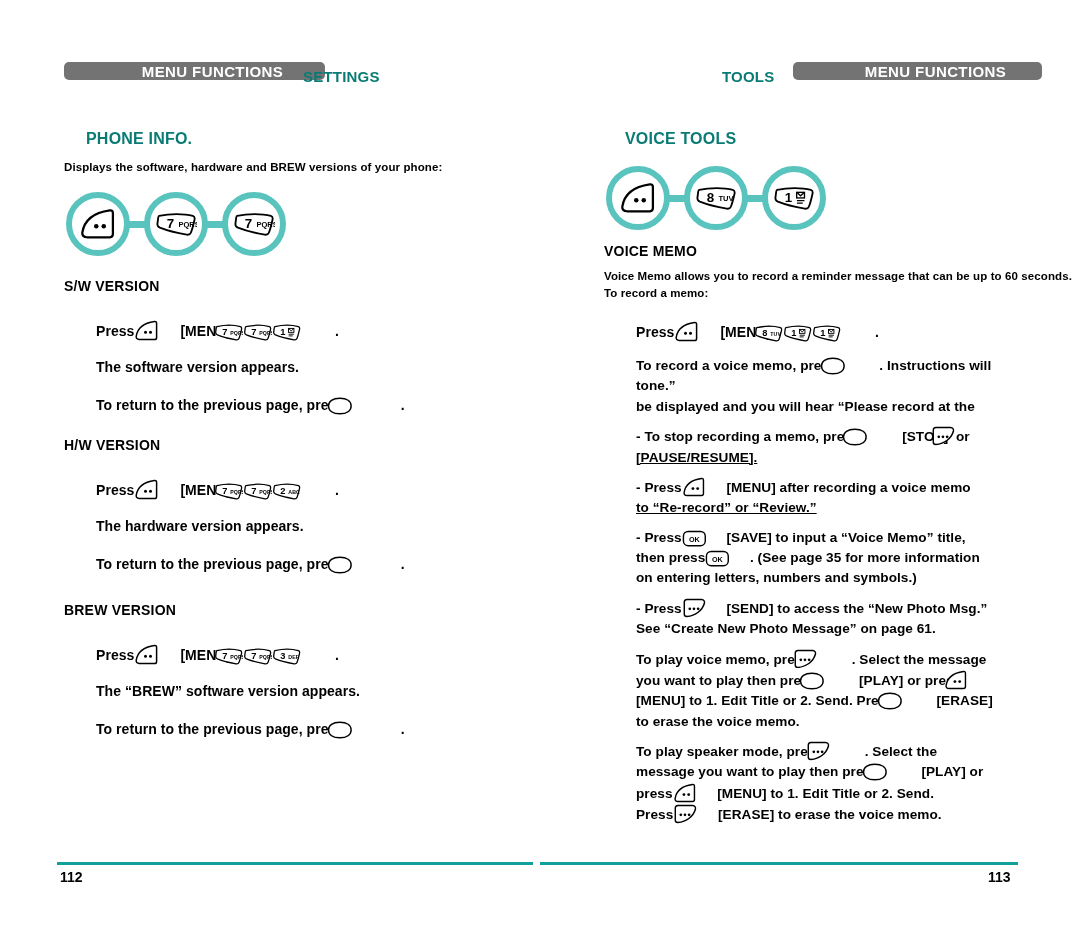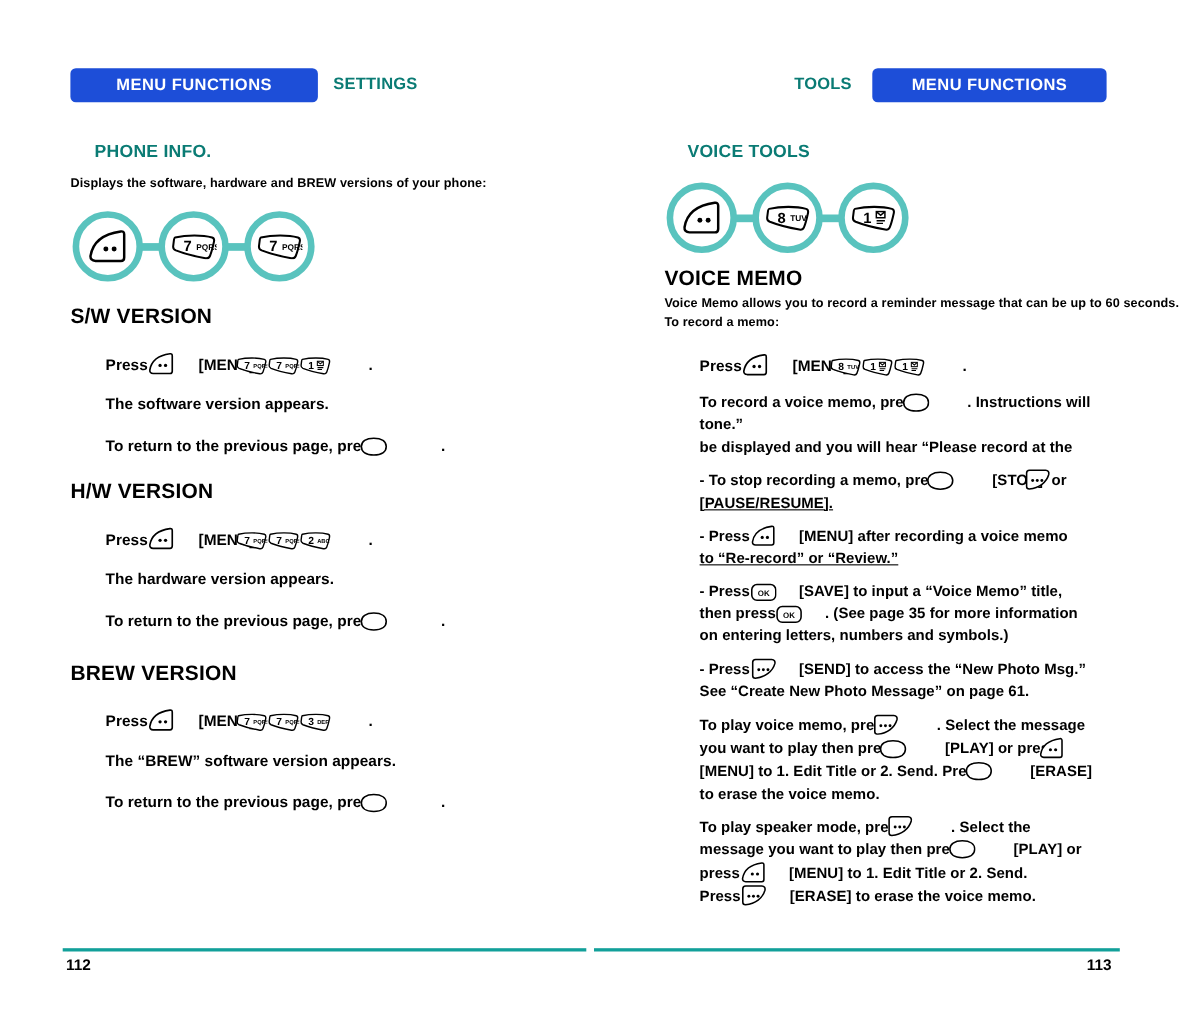--- a/index.html
+++ b/index.html
@@ -22,30 +22,31 @@
     width: 540px;
     height: 932px;
   }
   .page-left  { left: 0; }
   .page-right { left: 540px; }
 
   
   .header-band {
     position: absolute;
     top: 62px;
-    height: 31px;
-    background: #1d4ed8;
+    height: 18px;
+    background: #737373;
     border-radius: 5px;
     color: #ffffff;
     font-size: 15px;
     font-weight: bold;
     letter-spacing: 0.4px;
     display: flex;
     align-items: center;
     justify-content: center;
+    padding-left: 36px;
   }
   .header-band-left  { left: 64px;  width: 225px; }
   .header-band-right { left: 253px; width: 213px; }
 
   .header-sub {
     position: absolute;
     top: 68px;
     font-size: 15px;
     font-weight: bold;
     color: #0a7b74;
@@ -94,21 +95,21 @@
     width: 16px;
     height: 7px;
     background: #59c3be;
     flex: 0 0 auto;
     margin: 0 -1px;
   }
 
   
   .subhead {
     position: absolute;
-    font-size: 19px;
+    font-size: 14px;
     font-weight: bold;
     letter-spacing: 0.2px;
     color: #000;
   }
 
   
   .bodyline {
     position: absolute;
     font-size: 14px;
     font-weight: bold;

